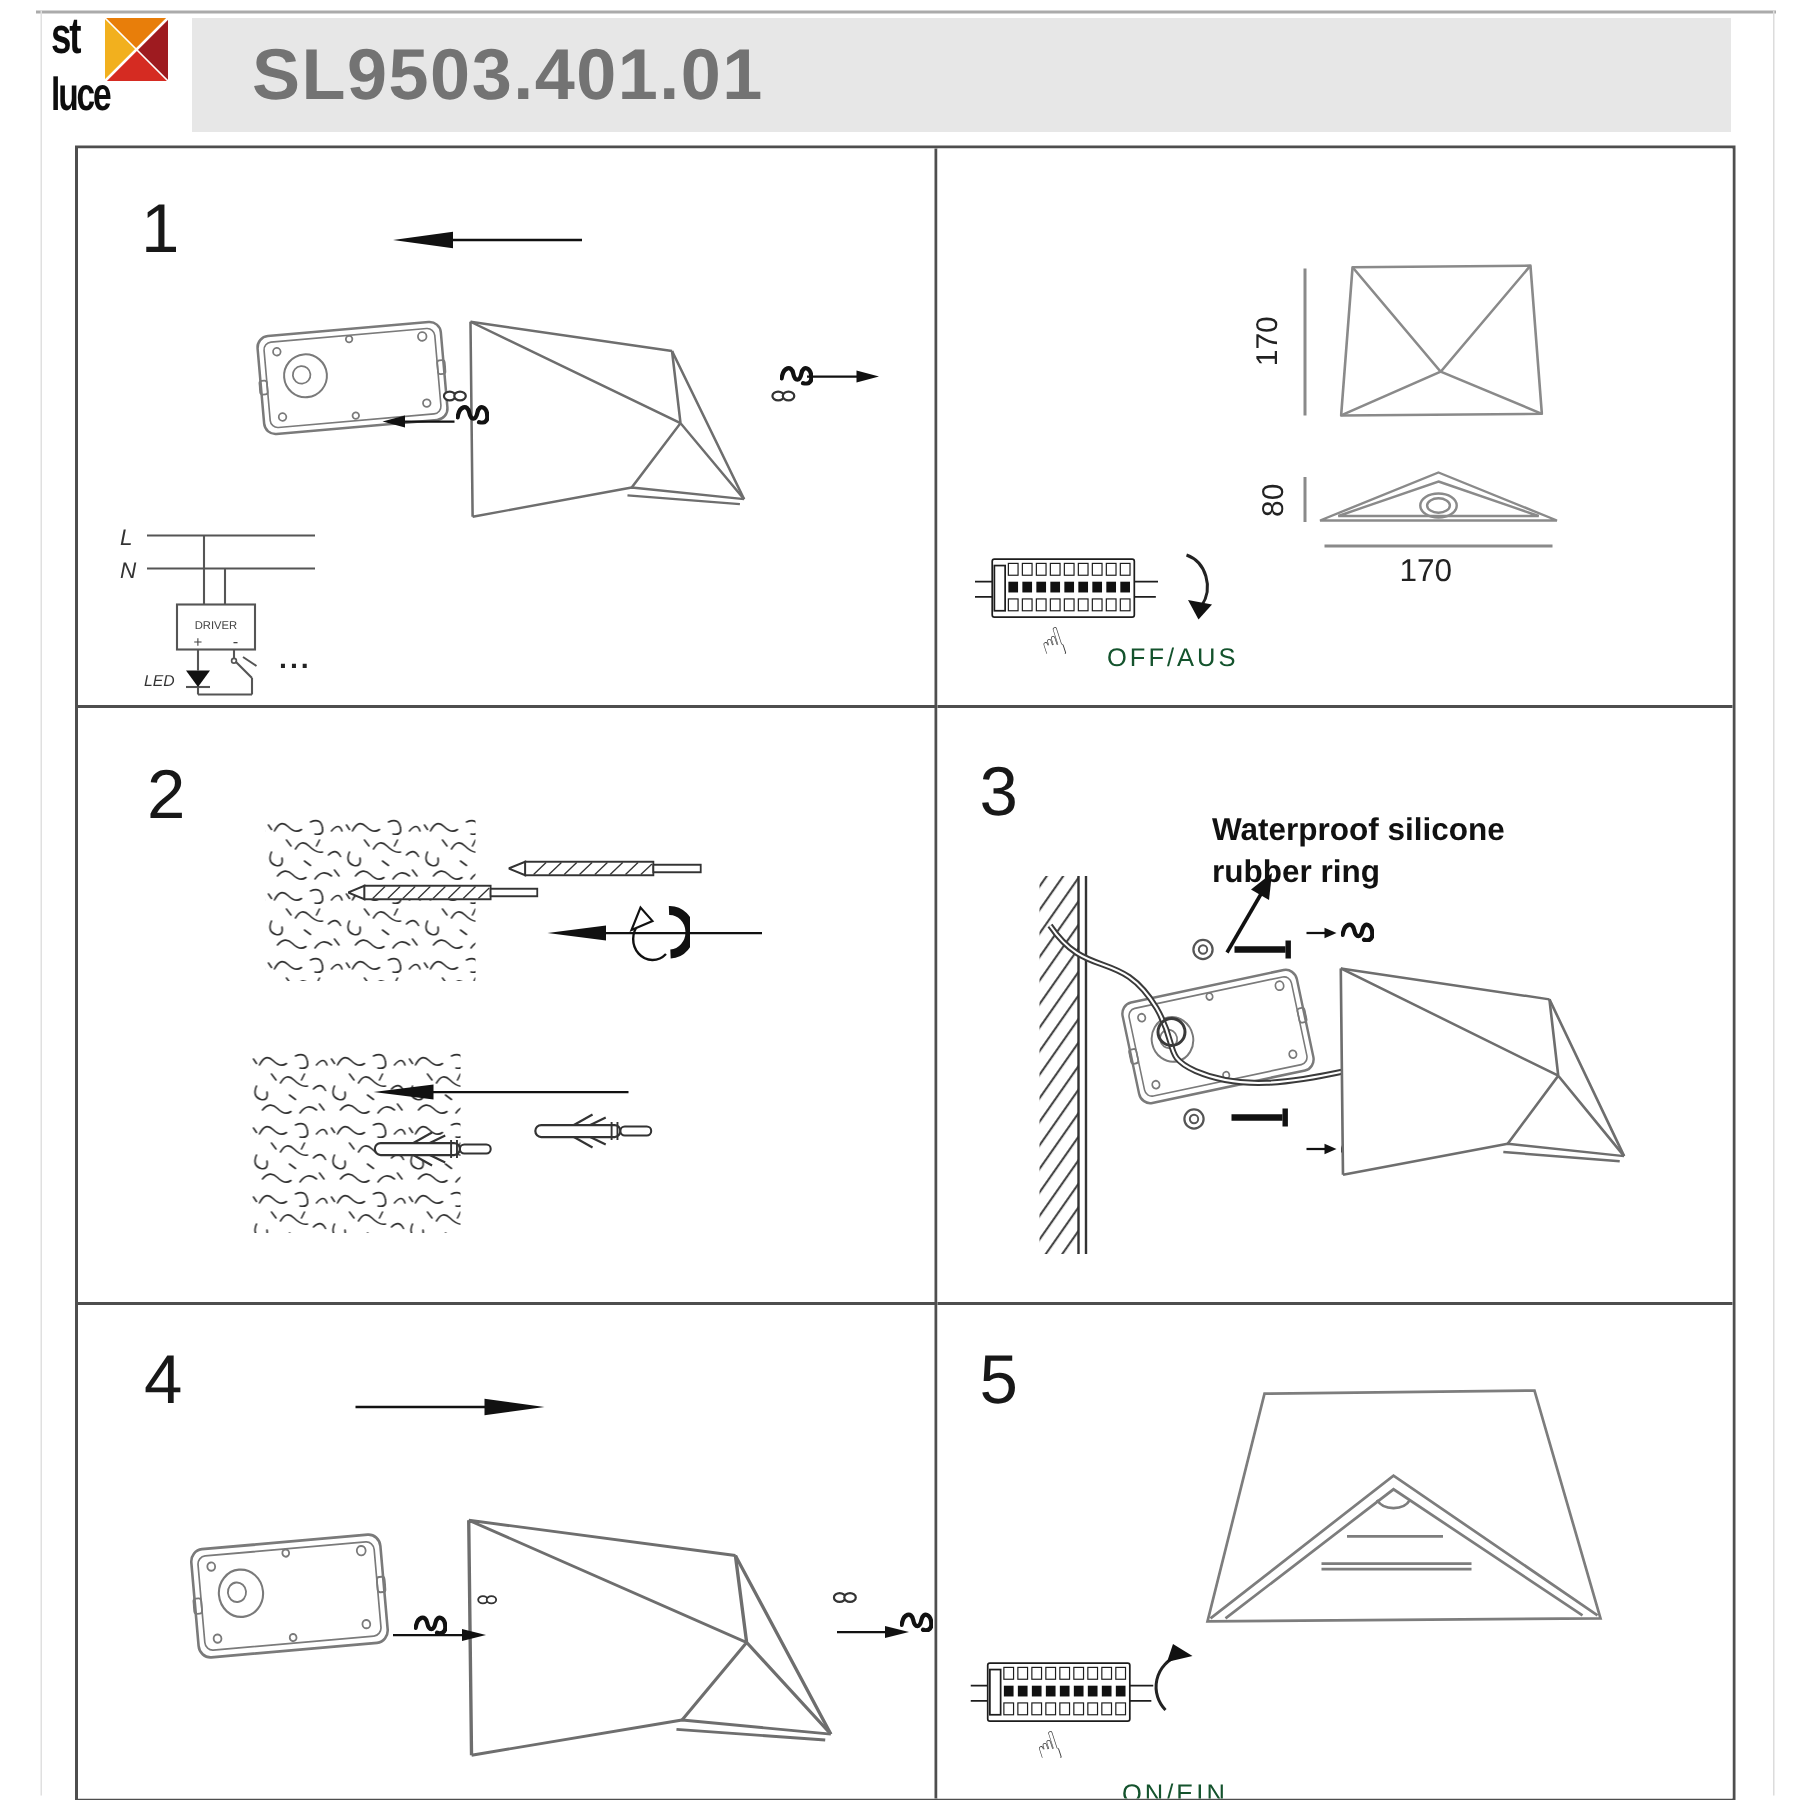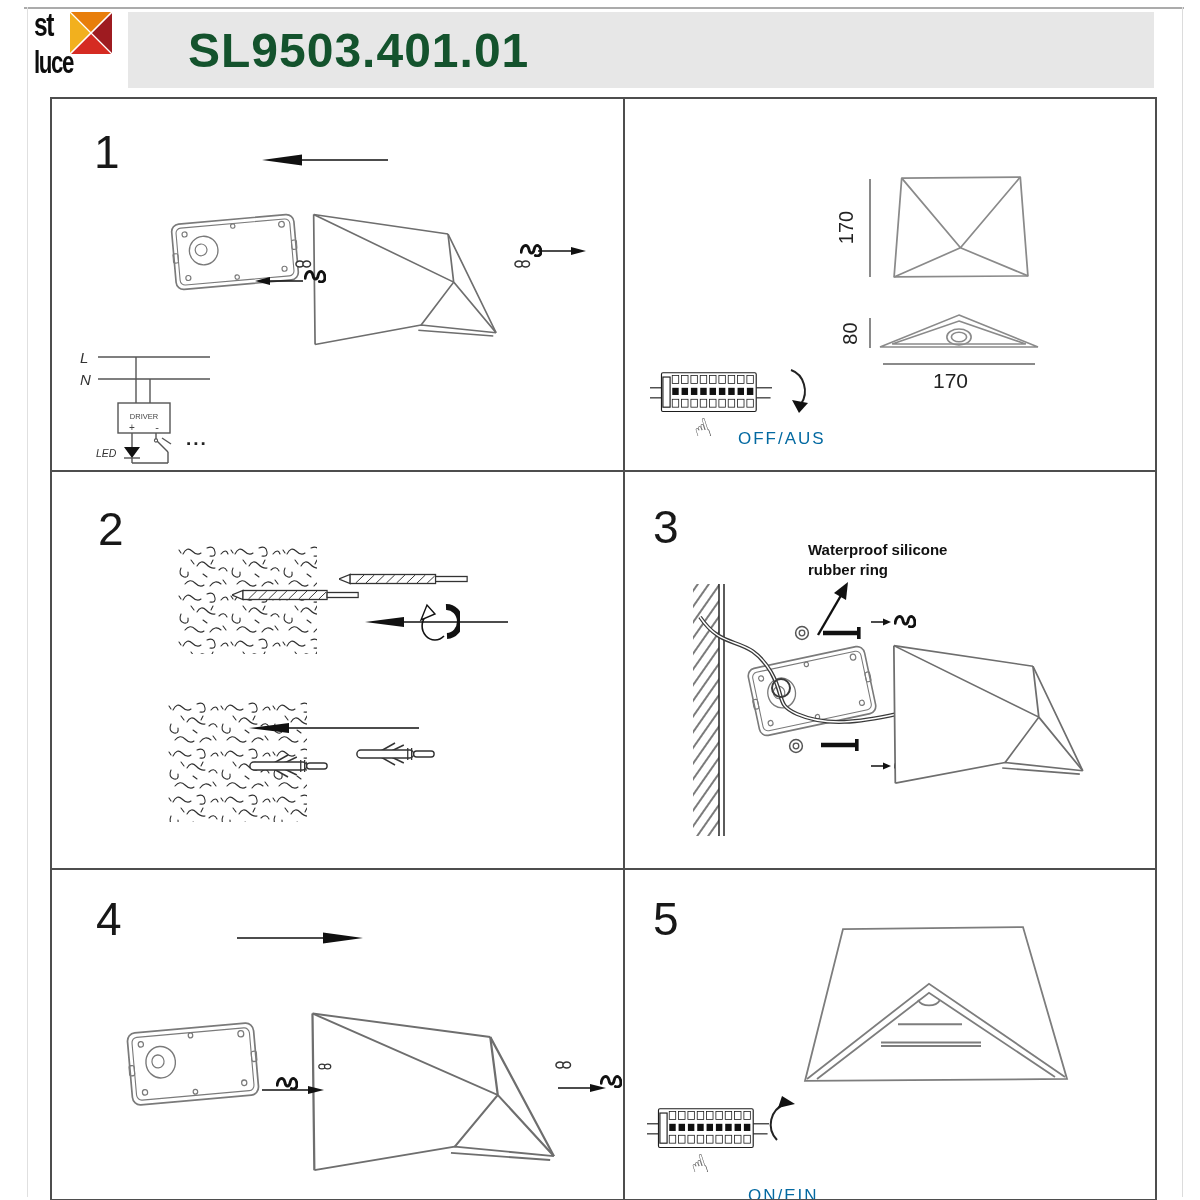--- a/index.html
+++ b/index.html
@@ -15,34 +15,34 @@
 
   
   .logo{position:absolute;left:34px;top:10px;width:88px;height:80px;}
   .logo-st{font-weight:bold;font-size:34px;letter-spacing:-2px;color:#0d0d0d;
            display:inline-block;transform:scaleX(.72);transform-origin:left;line-height:.85;}
   .logo-luce{font-weight:bold;font-size:31px;letter-spacing:-2px;color:#0d0d0d;
            display:inline-block;transform:scaleX(.72);transform-origin:left;line-height:.9;margin-top:2px;}
   .logo-mark{position:absolute;left:36px;top:2px;}
   .titlebar{position:absolute;left:128px;top:12px;width:1026px;height:76px;background:#e7e7e7;
             display:flex;align-items:center;}
-  .title{font-weight:bold;font-size:48px;letter-spacing:1px;color:#14532d;padding-left:40px;margin-left:20px;}
+  .title{font-weight:bold;font-size:48px;letter-spacing:1px;color:#737373;padding-left:40px;}
 
   
   .grid{position:absolute;left:50px;top:97px;width:1103px;height:1100px;
         border:2px solid #4e4e4e;display:grid;
         grid-template-columns:573px 1fr;grid-template-rows:373px 398px 1fr;}
   .panel{position:relative;box-sizing:border-box;border-right:2px solid #4e4e4e;
          border-bottom:2px solid #4e4e4e;overflow:hidden;background:#fff;}
   .panel.rcol{border-right:none;}
   .panel.brow{border-bottom:none;}
   .stepnum{position:absolute;font-size:46px;color:#181818;letter-spacing:1px;}
 
-  .switch-label{position:absolute;color:#0369a1;font-size:17px;letter-spacing:2px;}
-  .note{position:absolute;font-weight:bold;font-size:15px;line-height:1.32;color:#111;}
+  .switch-label{position:absolute;color:#14532d;font-size:17px;letter-spacing:2px;}
+  .note{position:absolute;font-weight:bold;font-size:21px;line-height:1.32;color:#111;}
   .dim-label{position:absolute;font-size:20px;color:#222;}
   .vlabel{transform:rotate(-90deg);transform-origin:center;width:46px;text-align:center;}
   .dimline-v{position:absolute;width:2px;background:#8a8a8a;}
   .dimline-h{position:absolute;height:2px;background:#8a8a8a;}
 </style>
 </head>
 <body>
 
 <svg width="0" height="0" style="position:absolute" aria-hidden="true">
   <defs>

